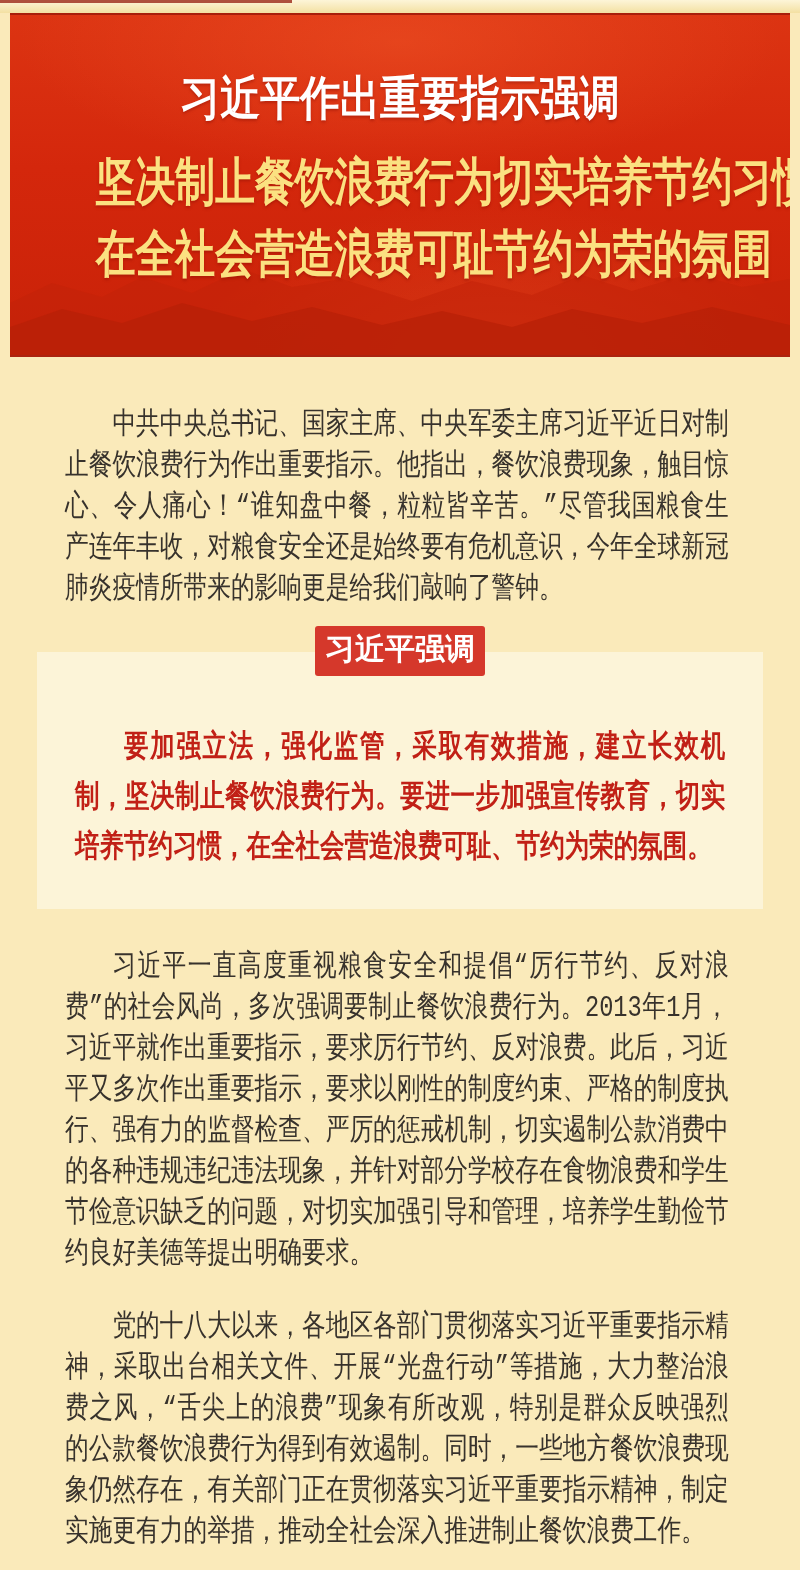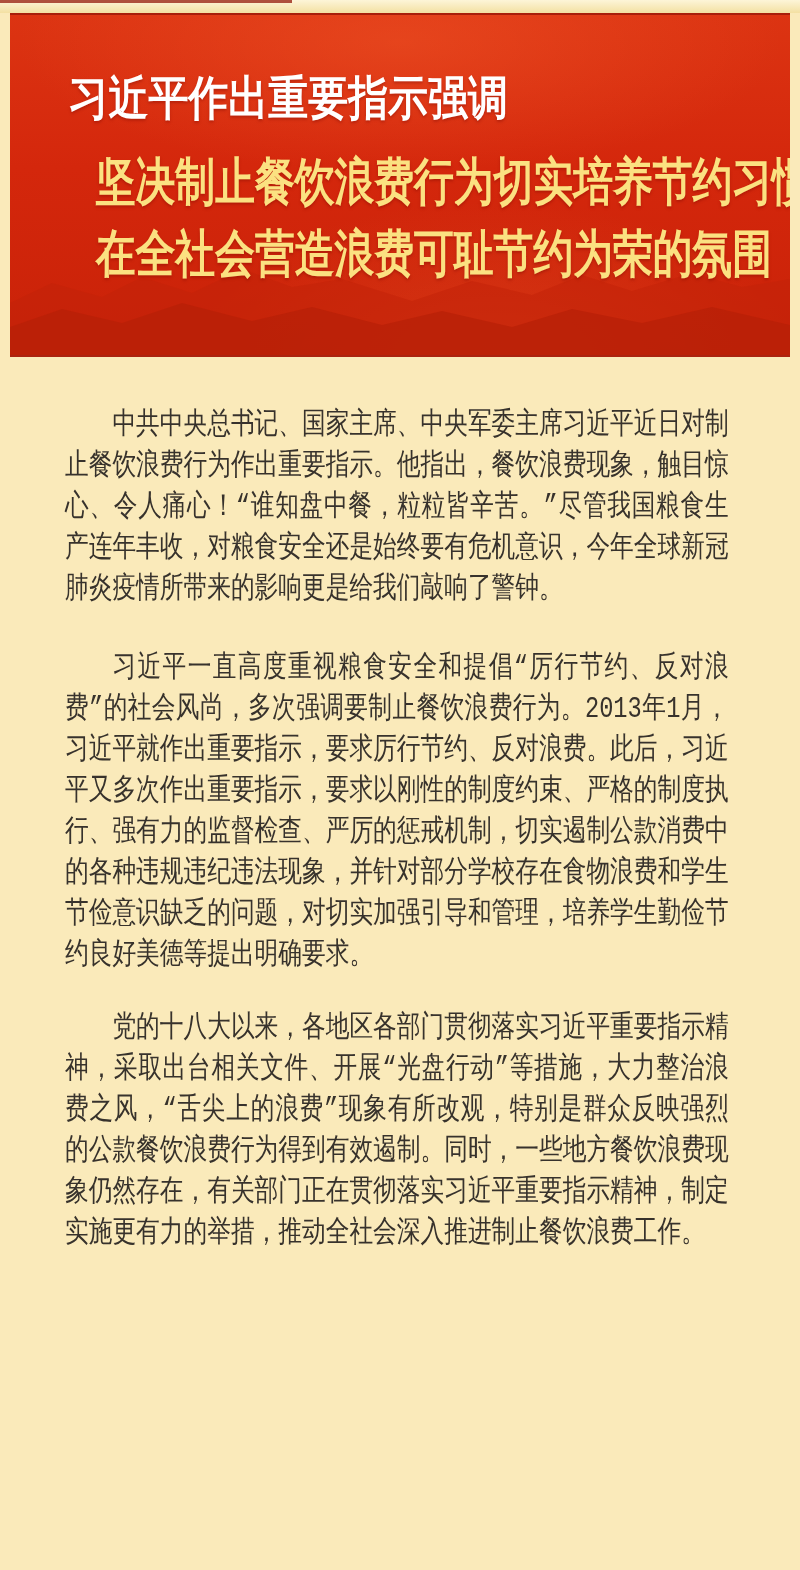--- a/index.html
+++ b/index.html
@@ -27,21 +27,21 @@
     height:340px;
     border-top:2px solid #a81f0b;
     border-bottom:2px solid #ab2410;
     background:
       radial-gradient(ellipse 70% 55% at 50% 8%, rgba(255,110,55,.30), rgba(255,110,55,0) 70%),
       radial-gradient(ellipse 60% 70% at 62% 100%, rgba(255,140,70,.18), rgba(255,140,70,0) 65%),
       linear-gradient(180deg,#dc3412 0%,#d4270c 45%,#c92208 100%);
     overflow:hidden;
   }
   .mountains{position:absolute;left:0;bottom:0;width:100%;height:130px;display:block;}
-  .banner-titles{position:relative;z-index:2;}
+  .banner-titles{position:relative;z-index:2;text-align:center;}
   .b-line{white-space:nowrap;font-weight:700;}
   .b-line1{
     margin-top:52px;line-height:62px;font-size:47px;color:#ffffff;
     transform:scaleX(.85);transform-origin:50% 50%;
     text-shadow:0 2px 3px rgba(120,10,0,.35);
   }
   .b-line2,.b-line3{
     line-height:62px;font-size:51px;color:#fbe181;
     transform:scaleX(.78);transform-origin:50% 50%;
     text-shadow:0 2px 3px rgba(120,10,0,.35);
@@ -100,19 +100,23 @@
       <div class="b-line b-line1">习近平作出重要指示强调</div>
       <div class="b-line b-line2">坚决制止餐饮浪费行为切实培养节约习惯</div>
       <div class="b-line b-line3">在全社会营造浪费可耻节约为荣的氛围</div>
     </div>
   </div>
 
   <div class="content">
 
     <p class="para para1">中共中央总书记、国家主席、中央军委主席习近平近日对制止餐饮浪费行为作出重要指示。他指出，餐饮浪费现象，触目惊心、令人痛心！“谁知盘中餐，粒粒皆辛苦。”尽管我国粮食生产连年丰收，对粮食安全还是始终要有危机意识，今年全球新冠肺炎疫情所带来的影响更是给我们敲响了警钟。</p>
 
+    <div class="quote-wrap">
+      <div class="badge">习近平强调</div>
+      <p class="quote-text">要加强立法，强化监管，采取有效措施，建立长效机制，坚决制止餐饮浪费行为。要进一步加强宣传教育，切实培养节约习惯，在全社会营造浪费可耻、节约为荣的氛围。</p>
+    </div>
 
     <p class="para para2">习近平一直高度重视粮食安全和提倡“厉行节约、反对浪费”的社会风尚，多次强调要制止餐饮浪费行为。2013年1月，习近平就作出重要指示，要求厉行节约、反对浪费。此后，习近平又多次作出重要指示，要求以刚性的制度约束、严格的制度执行、强有力的监督检查、严厉的惩戒机制，切实遏制公款消费中的各种违规违纪违法现象，并针对部分学校存在食物浪费和学生节俭意识缺乏的问题，对切实加强引导和管理，培养学生勤俭节约良好美德等提出明确要求。</p>
 
     <p class="para para3">党的十八大以来，各地区各部门贯彻落实习近平重要指示精神，采取出台相关文件、开展“光盘行动”等措施，大力整治浪费之风，“舌尖上的浪费”现象有所改观，特别是群众反映强烈的公款餐饮浪费行为得到有效遏制。同时，一些地方餐饮浪费现象仍然存在，有关部门正在贯彻落实习近平重要指示精神，制定实施更有力的举措，推动全社会深入推进制止餐饮浪费工作。</p>
 
   </div>
 </div>
 
 </body></html>

